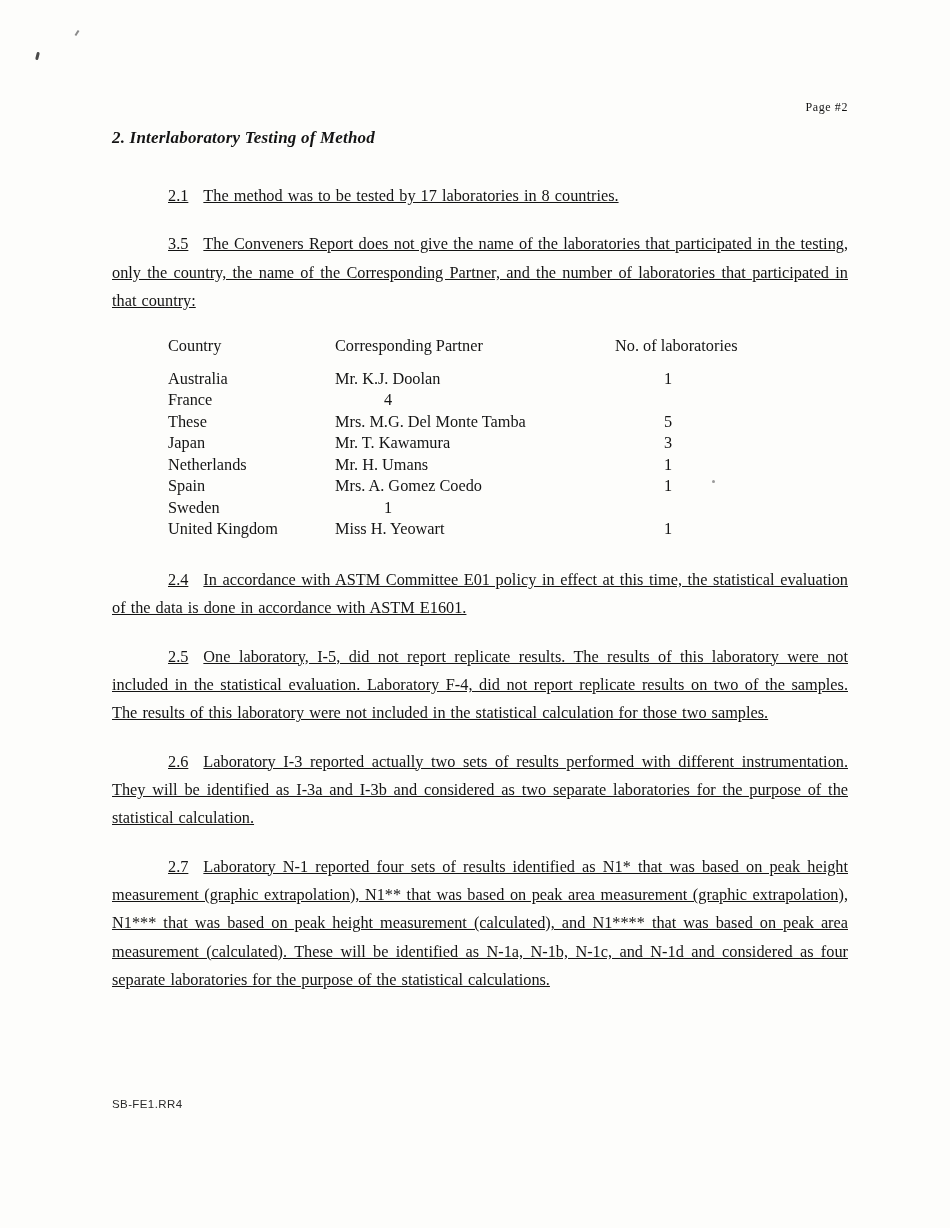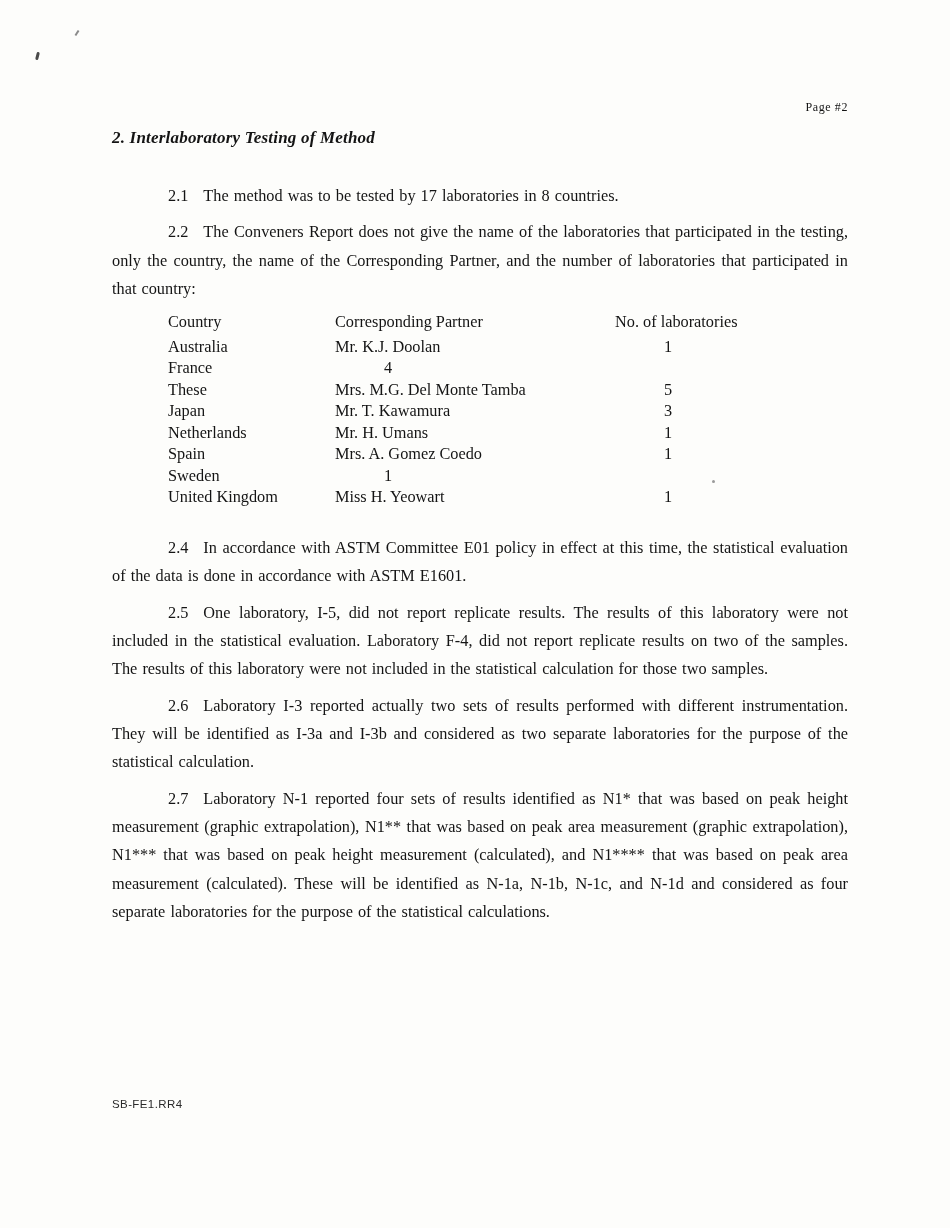--- a/index.html
+++ b/index.html
@@ -31,36 +31,37 @@
     font-style: italic;
     margin: 13px 0 0 0;
     letter-spacing: 0.2px;
   }
 
   .para {
     font-size: 16.3px;
     line-height: 1.74;
     text-align: justify;
     text-indent: 56px;
-    margin: 8px 0;
+    margin: 20px 0;
     word-spacing: 1px;
+    text-decoration: underline;
   }
   .para.first { margin-top: 34px; }
   .para .pnum { margin-right: 15px; }
 
   .lab-table {
     margin: 6px 0 26px 56px;
     font-size: 16.3px;
   }
   .thead, .trow {
     display: grid;
     grid-template-columns: 167px 280px 1fr;
     line-height: 1.32;
   }
-  .thead { margin-bottom: 3px; }
+  .thead { margin-bottom: 11px; }
   .thead .c3 { white-space: nowrap; }
   .trow .c3 {
     width: 106px;
     text-align: center;
   }
 
   .footer {
     position: absolute;
     left: 112px; top: 1098px;
     font-family: "Liberation Sans", sans-serif;
@@ -85,21 +86,21 @@
   <span class="artifact artifact-3"></span>
 
   <div class="content">
 
     <div class="page-num">Page #2</div>
 
     <h1 class="heading">2. Interlaboratory Testing of Method</h1>
 
     <p class="para first"><span class="pnum">2.1</span><span>The method was to be tested by 17 laboratories in 8 countries.</span></p>
 
-    <p class="para"><span class="pnum">2.2</span><span>The Conveners Report does not give the name of the laboratories that participated in the testing, only the country, the name of the Corresponding Partner, and the number of laboratories that participated in that country:</span></p>
+    <p class="para"><span class="pnum">3.5</span><span>The Conveners Report does not give the name of the laboratories that participated in the testing, only the country, the name of the Corresponding Partner, and the number of laboratories that participated in that country:</span></p>
 
     <div class="lab-table">
       <div class="thead">
         <span class="c1">Country</span>
         <span class="c2">Corresponding Partner</span>
         <span class="c3">No. of laboratories</span>
       </div>
       <div class="trow">
         <span class="c1">Australia</span>
         <span class="c2">Mr. K.J. Doolan</span>

